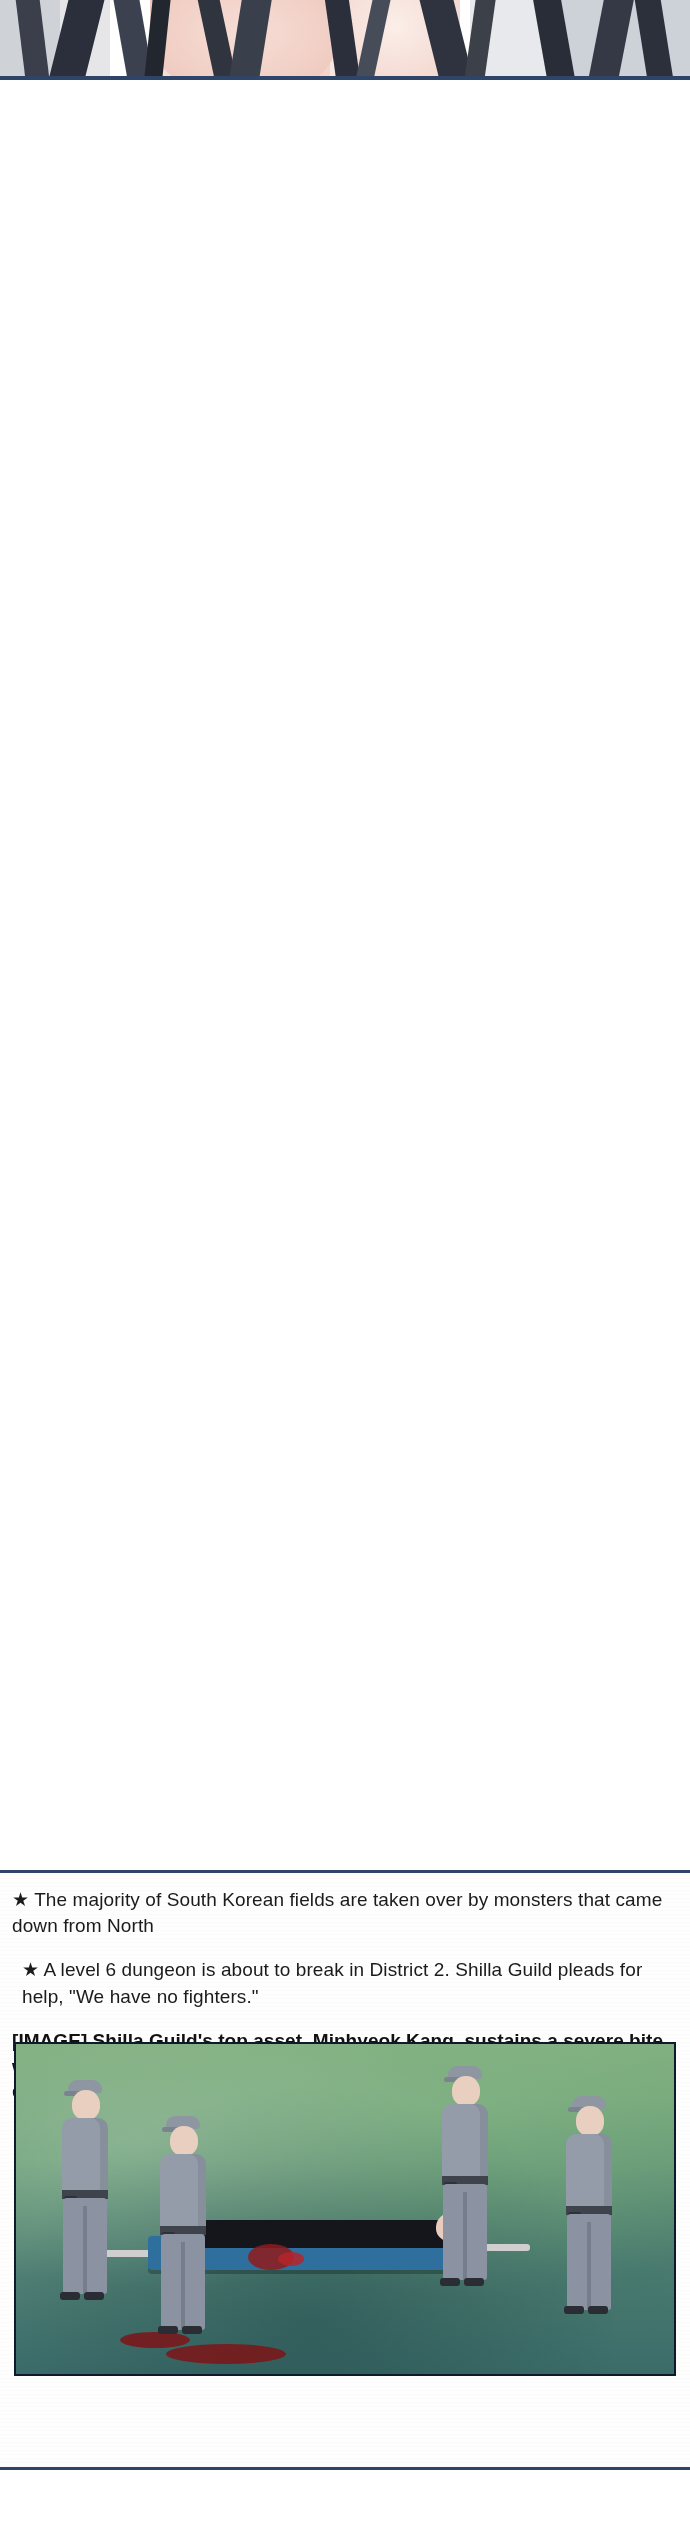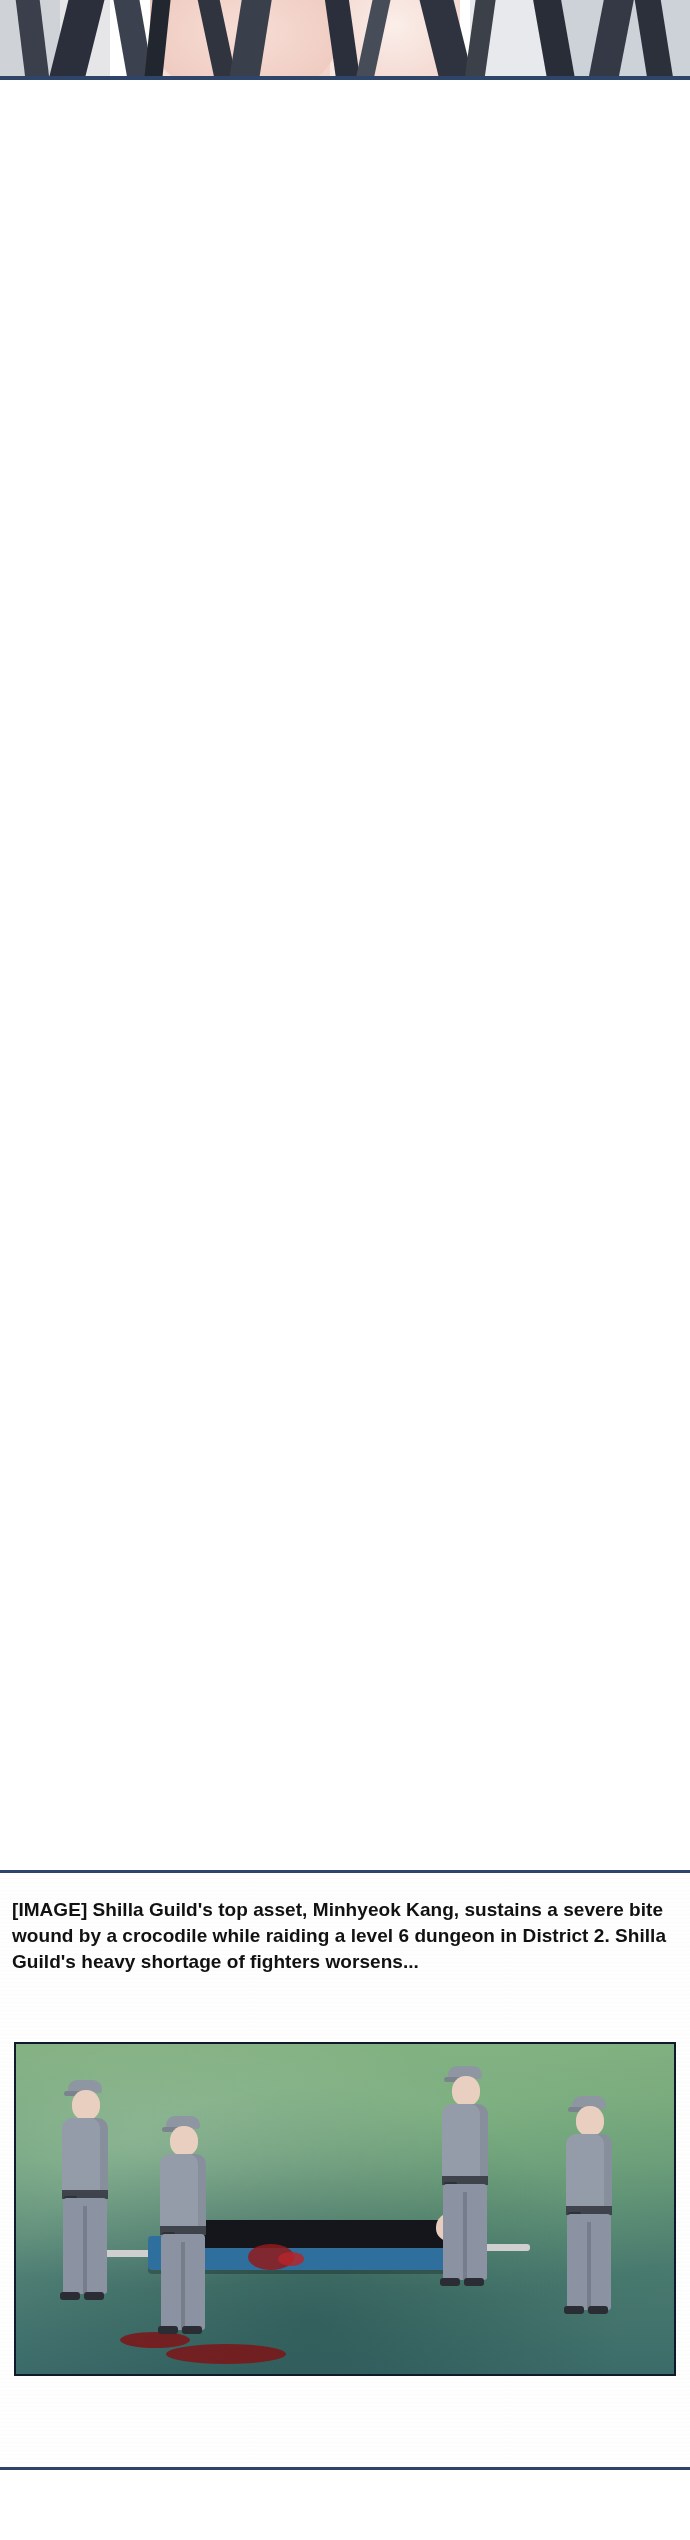--- a/index.html
+++ b/index.html
@@ -311,20 +311,22 @@
     <div class="strand s10"></div>
     <div class="strand s12"></div>
     <div class="strand s13"></div>
     <div class="top-rule"></div>
   </div>
 
   <div class="white-gap"></div>
 
   <div class="news-block">
     <div class="news-inner">
+      <p class="news-line">★ The majority of South Korean fields are taken over by monsters that came down from North</p>
+      <p class="news-line indent">★ A level 6 dungeon is about to break in District 2. Shilla Guild pleads for help, "We have no fighters."</p>
       <p class="news-headline">[IMAGE] Shilla Guild's top asset, Minhyeok Kang, sustains a severe bite wound by a crocodile while raiding a level 6 dungeon in District 2. Shilla Guild's heavy shortage of fighters worsens...</p>
     </div>
   </div>
 
   <div class="photo">
     <div class="ground-mottle"></div>
 
     <div class="blood b1"></div>
     <div class="blood b2"></div>
 

